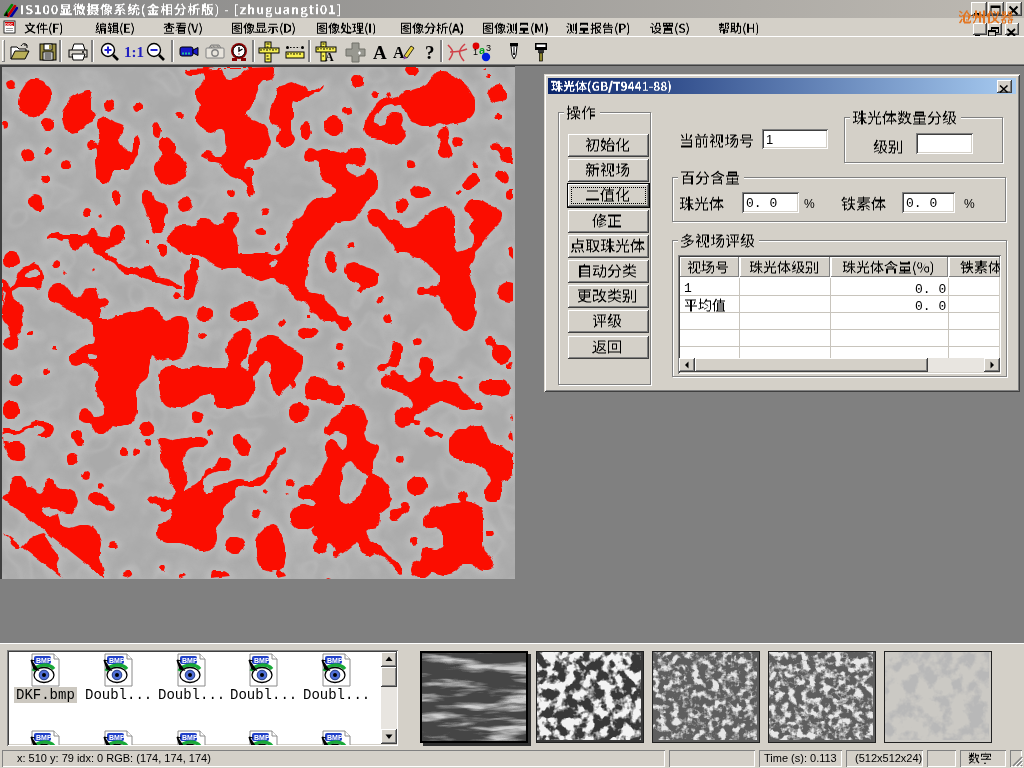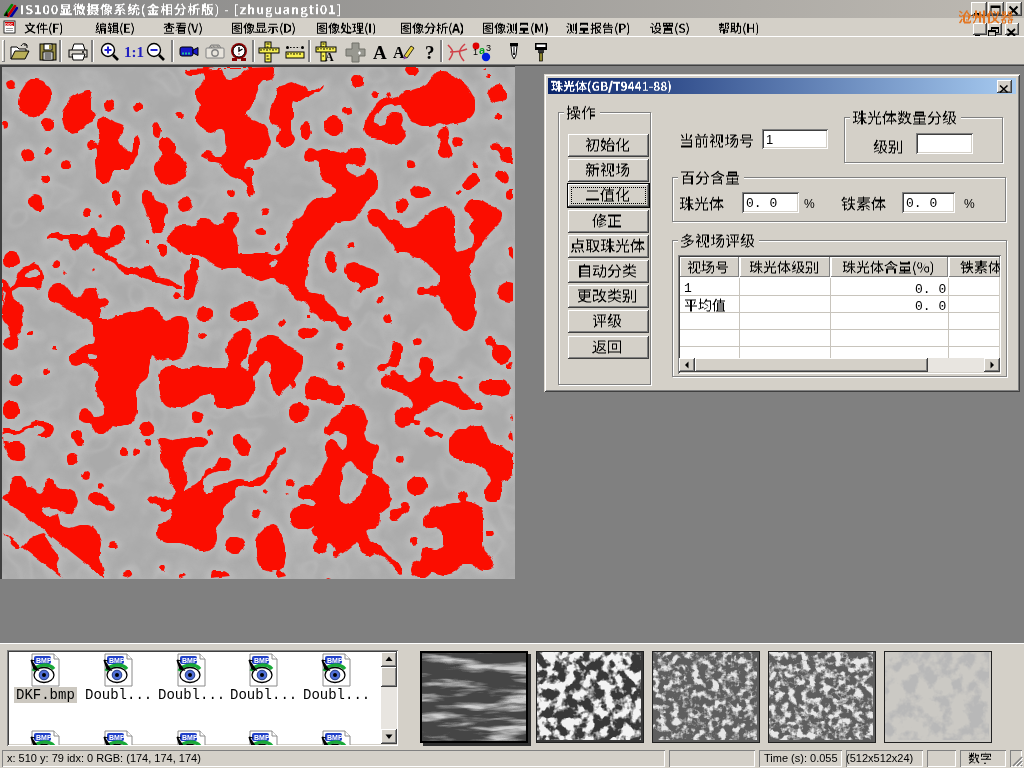--- a/index.html
+++ b/index.html
@@ -478,28 +478,28 @@
         <filter id="t5" x="0" y="0" width="100%" height="100%">
           <feTurbulence type="fractalNoise" baseFrequency="0.06" numOctaves="4" seed="59"></feTurbulence>
           <feColorMatrix type="matrix" values="0 0 0 0 0.48 0 0 0 0 0.48 0 0 0 0 0.48 3.0 3.0 3.0 0 -4.2"></feColorMatrix>
         </filter>
       </defs>
 <rect width="104" height="88" fill="#cbc9c4"></rect>
       <rect width="104" height="88" filter="url(#t5)"></rect>
     </svg></div>
 <div class="abs" style="left:0;top:747px;width:1024px;height:21px;background:#d4d0c8"></div>
 <div class="abs sunkenthin" style="left:2px;top:750px;width:663px;height:17px">
-    <div style="position:absolute;left:5px;top:2px;font:11px 'Liberation Sans';color:#000;white-space:nowrap">x: 510 y: 79 idx: 0 RGB: (174, 174, 174)</div>
+    <div style="position:absolute;left:15px;top:2px;font:11px 'Liberation Sans';color:#000;white-space:nowrap">x: 510 y: 79 idx: 0 RGB: (174, 174, 174)</div>
   </div>
 <div class="abs sunkenthin" style="left:669px;top:750px;width:86px;height:17px"></div>
 <div class="abs sunkenthin" style="left:759px;top:750px;width:83px;height:17px">
-    <div style="position:absolute;left:5px;top:2px;font:11px 'Liberation Sans';color:#000;white-space:nowrap">Time (s): 0.055</div>
+    <div style="position:absolute;left:5px;top:2px;font:11px 'Liberation Sans';color:#000;white-space:nowrap">Time (s): 0.113</div>
   </div>
 <div class="abs sunkenthin" style="left:846px;top:750px;width:77px;height:17px">
-    <div style="position:absolute;left:0;top:2px;font:11px 'Liberation Sans';color:#000;white-space:nowrap">(512x512x24)</div>
+    <div style="position:absolute;left:9px;top:2px;font:11px 'Liberation Sans';color:#000;white-space:nowrap">(512x512x24)</div>
   </div>
 <div class="abs sunkenthin" style="left:927px;top:750px;width:29px;height:17px"></div>
 <div class="abs sunkenthin" style="left:960px;top:750px;width:46px;height:17px">
     <div style="position:absolute;left:8px;top:1px"><svg width="26" height="16" viewBox="0 0 26 16" style="overflow:visible">
         <path transform="translate(0,11.64)" fill="#000" d="M1 -4H5V-3H1ZM1 -8H6V-7H1ZM5 -10 6 -10Q6 -9 6 -9Q5 -8 5 -8L4 -8Q5 -8 5 -9Q5 -9 5 -9Q5 -10 5 -10ZM3 -10H4V-5H3ZM1 -10 2 -10Q2 -9 2 -9Q2 -9 2 -8L2 -8Q2 -8 2 -9Q1 -9 1 -10ZM3 -8 4 -7Q3 -7 3 -6Q3 -6 2 -5Q1 -5 1 -5Q1 -5 1 -5Q1 -5 0 -5Q1 -5 1 -6Q2 -6 2 -7Q3 -7 3 -8ZM4 -7Q4 -7 4 -7Q5 -7 5 -7Q5 -6 6 -6Q6 -6 6 -6L6 -5Q5 -5 5 -6Q5 -6 4 -6Q4 -6 4 -7Q4 -7 3 -7ZM7 -8H11V-7H7ZM8 -10 8 -10Q8 -9 8 -8Q8 -7 7 -6Q7 -5 6 -4Q6 -4 6 -4Q6 -4 6 -4Q6 -5 6 -5Q6 -5 7 -6Q7 -7 7 -8Q7 -9 8 -10ZM10 -7 11 -7Q10 -5 10 -4Q9 -2 8 -1Q7 0 6 1Q6 1 6 1Q6 1 6 0Q6 0 5 0Q7 -0 8 -1Q9 -2 9 -4Q10 -5 10 -7ZM8 -7Q8 -5 9 -4Q9 -3 10 -2Q11 -0 12 0Q12 0 11 0Q11 1 11 1Q10 0 9 -1Q8 -2 8 -4Q7 -5 7 -7ZM1 -2 2 -2Q3 -2 3 -2Q4 -1 4 -1Q5 -1 6 -1L5 0Q5 -0 4 -1Q3 -1 3 -1Q2 -2 1 -2ZM5 -4H5L5 -4L6 -4Q6 -2 5 -2Q4 -1 3 -0Q2 1 1 1Q1 1 1 0Q1 0 0 0Q2 -0 3 -1Q3 -1 4 -2Q5 -3 5 -4ZM1 -2Q2 -2 2 -3Q2 -3 2 -4Q3 -4 3 -5L4 -4Q3 -4 3 -3Q3 -3 3 -3Q2 -2 2 -2Z M15 -7H21V-6H15ZM13 -4H23V-3H13ZM18 -4H18V-0Q18 0 18 0Q18 1 18 1Q18 1 17 1Q17 1 16 1Q16 1 16 1Q16 0 16 0Q16 0 15 0Q16 0 16 0Q17 0 17 0Q17 0 17 0Q17 0 17 0Q18 -0 18 -0ZM20 -7H21L21 -7L21 -6Q21 -6 20 -5Q20 -5 19 -4Q19 -4 18 -4Q18 -4 18 -4Q18 -4 18 -4Q18 -5 19 -5Q19 -5 20 -6Q20 -6 20 -6ZM13 -9H23V-6H22V-8H14V-6H13ZM17 -10 18 -10Q18 -10 18 -9Q19 -9 19 -9L18 -8Q18 -9 18 -9Q17 -10 17 -10Z"></path>
       </svg></div>
   </div>
 <div class="abs sunkenthin" style="left:1010px;top:750px;width:12px;height:17px"></div>
 <svg class="abs" style="left:1011px;top:755px" width="12" height="12" viewBox="0 0 12 12">
     <g stroke="#808080" stroke-width="1.5">

